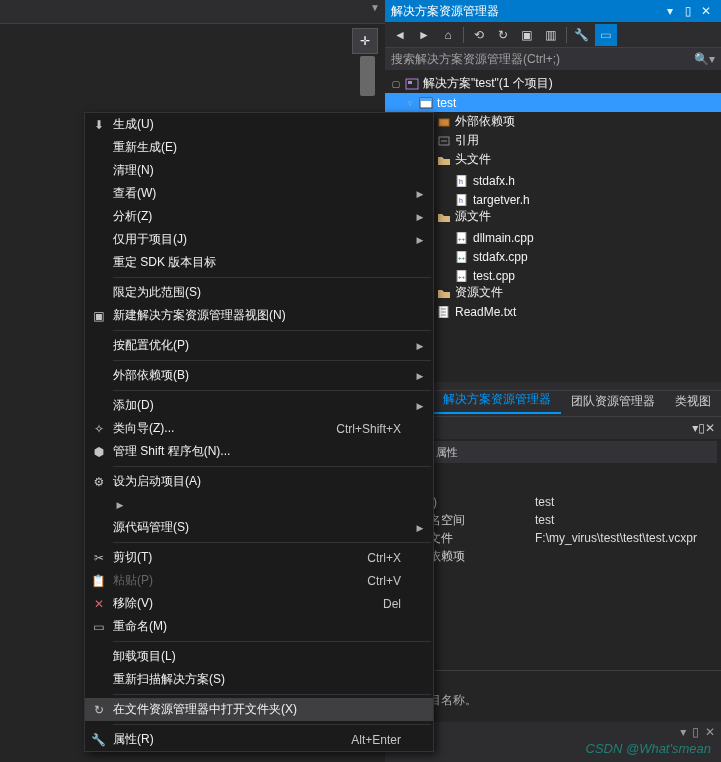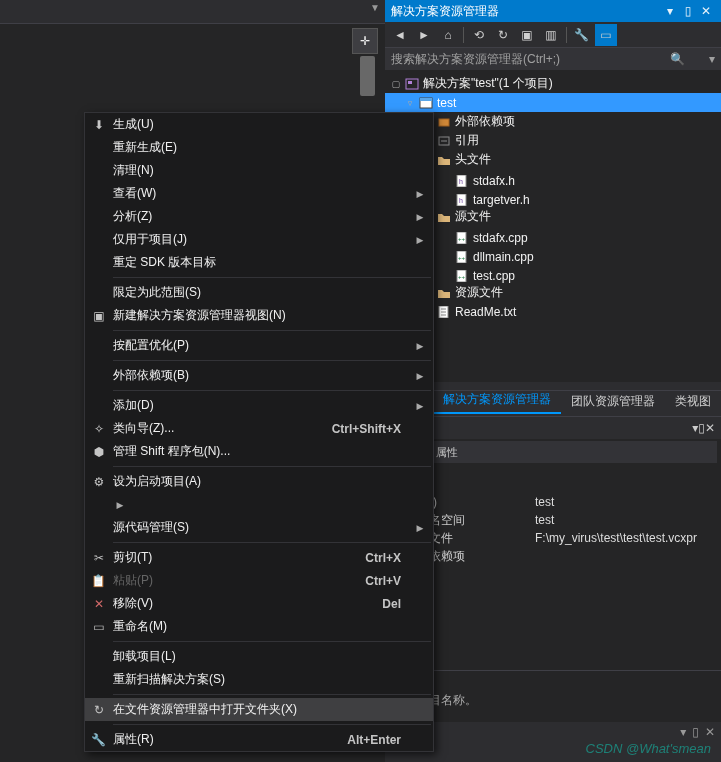--- a/index.html
+++ b/index.html
@@ -54,21 +54,20 @@
 .tb-btn {
   width: 22px; height: 22px; display: flex; align-items: center; justify-content: center;
   color: #d0d0d0; font-size: 12px; cursor: pointer;
 }
 .tb-btn.sel { background: #007acc; }
 .tb-sep { width: 1px; height: 16px; background: #555; margin: 0 2px; }
 .search-row {
   height: 22px; background: #333337;
   display: flex; align-items: center; padding: 0 6px;
   color: #a0a0a0;
-  gap: 24px;
 }
 .search-row span:first-child { flex: 1; }
 .tree {
   padding: 4px 0; font-size: 12px;
 }
 .tree-row {
   display: flex; align-items: center; height: 19px;
   padding-left: 6px; gap: 3px; white-space: nowrap;
 }
 .tree-row.sel { background: #3399ff; color: #fff; }
@@ -139,21 +138,21 @@
   z-index: 50;
 }
 .mi {
   display: flex; align-items: center; height: 23px;
   padding-right: 6px; cursor: default;
 }
 .mi.hl { background: #3f3f41; }
 .mi.dis { color: #656565; }
 .mi-ico { width: 28px; display: flex; justify-content: center; color: #c5c5c5; }
 .mi-txt { flex: 1; }
-.mi-cut { color: #c5c5c5; padding-right: 12px; font-weight: bold; }
+.mi-cut { color: #c5c5c5; padding-right: 12px; }
 .mi-arrow { width: 14px; text-align: center; color: #aaa; font-size: 9px; }
 .msep { height: 1px; background: #333337; margin: 3px 2px 3px 28px; }
 </style>
 </head>
 <body>
 
 <div class="editor-area">
   <div class="editor-top">
     <span class="down-arrow">▼</span>
   </div>
@@ -265,31 +264,31 @@
       <span>源文件</span>
     </div>
     <div class="tree-row d3">
       <span class="tw"></span>
       <span class="ico">
           <svg width="12" height="12">
             <rect x="1" y="0" width="9" height="12" fill="#fff" stroke="#888"></rect>
             <text x="2" y="9" font-size="6" fill="#1b7a3f">++</text>
           </svg>
         </span>
-      <span>stdafx.cpp</span>
+      <span>dllmain.cpp</span>
     </div>
     <div class="tree-row d3">
       <span class="tw"></span>
       <span class="ico">
           <svg width="12" height="12">
             <rect x="1" y="0" width="9" height="12" fill="#fff" stroke="#888"></rect>
             <text x="2" y="9" font-size="6" fill="#1b7a3f">++</text>
           </svg>
         </span>
-      <span>dllmain.cpp</span>
+      <span>stdafx.cpp</span>
     </div>
     <div class="tree-row d3">
       <span class="tw"></span>
       <span class="ico">
           <svg width="12" height="12">
             <rect x="1" y="0" width="9" height="12" fill="#fff" stroke="#888"></rect>
             <text x="2" y="9" font-size="6" fill="#1b7a3f">++</text>
           </svg>
         </span>
       <span>test.cpp</span>

